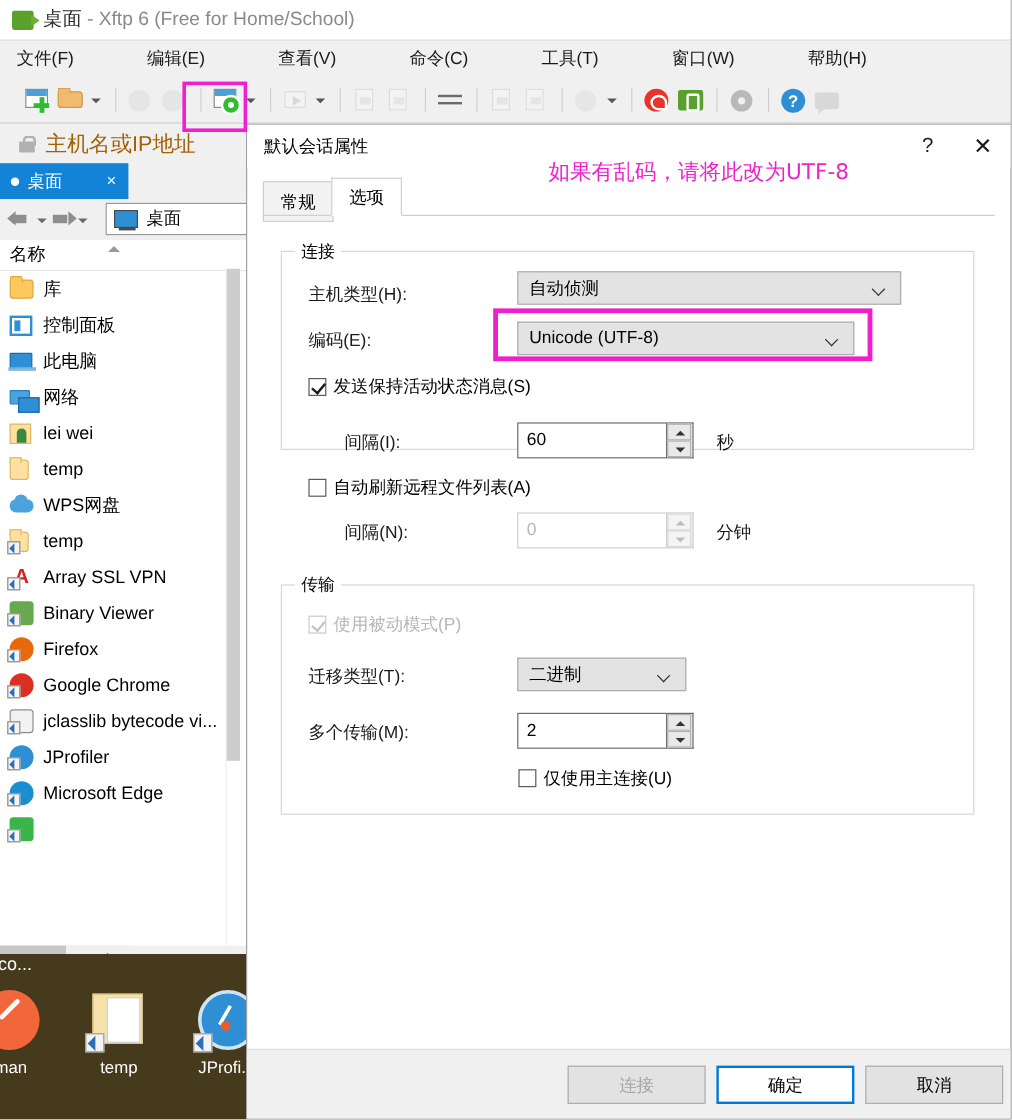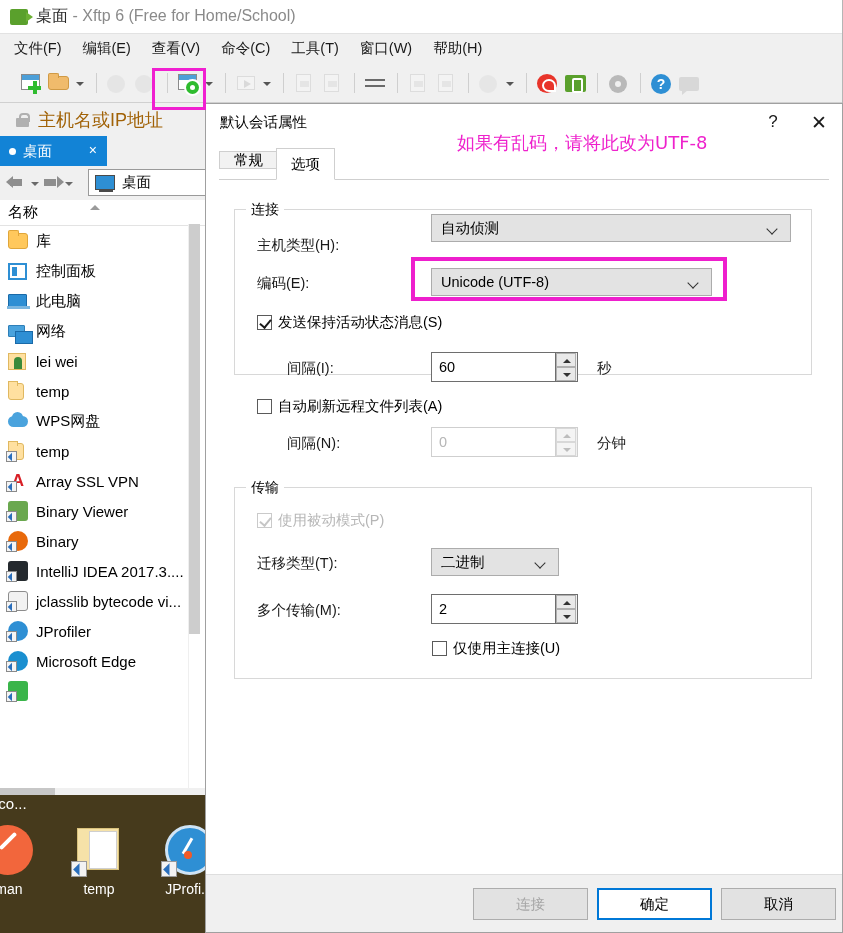--- a/index.html
+++ b/index.html
@@ -57,20 +57,21 @@
     width: 0; height: 0; border-left: 7px solid #6cb034;
     border-top: 5px solid transparent; border-bottom: 5px solid transparent;
   }
   .title-text { font-size: 16px; color: #8a8a8a; white-space: nowrap; }
   .title-text b { color: #2b2b2b; font-weight: normal; }
 
   .menubar {
     position: absolute; left: 0; top: 33px; width: 843px; height: 30px;
     background: #f0f0f0; display: flex; align-items: center; padding-left: 14px;
     border-top: 1px solid #e2e2e2;
+    gap: 40px;
   }
   .menu-item { font-size: 14.5px; color: #1a1a1a; margin-right: 21px; white-space: nowrap; }
 
   .toolbar {
     position: absolute; left: 0; top: 63px; width: 843px; height: 40px;
     background: #f0f0f0; display: flex; align-items: center; padding-left: 18px;
     border-bottom: 1px solid #d0d0d0;
   }
   .tb { position: relative; width: 26px; height: 24px; margin-right: 2px; flex: none; }
   .tb-sep { width: 1px; height: 20px; background: #cfcfcf; margin: 0 7px; flex: none; }
@@ -334,21 +335,21 @@
   }
 
   .tabs-row {
     position: absolute; left: 13px; top: 44px; width: 610px; height: 32px;
   }
   .dtab {
     position: absolute; top: 0; height: 32px; padding: 0 14px;
     display: flex; align-items: center; justify-content: center; font-size: 14.5px;
     border: 1px solid #cfcfcf;
   }
-  .dtab.inactive { background: #f2f2f2; left: 0; top: 3px; height: 18px; }
+  .dtab.inactive { background: #f2f2f2; left: 0; top: 3px; height: 34px; }
   .dtab.active { background: #fff; left: 57px; border-bottom-color: #fff; z-index: 2; }
   .tab-underline {
     position: absolute; left: 13px; top: 75px; width: 610px; height: 1px; background: #cfcfcf;
   }
 
   .group {
     position: absolute; border: 1px solid #d8d8d8; background: #fff;
   }
   .group-legend {
     position: absolute; top: -9px; left: 11px; background: #fff;
@@ -657,28 +658,28 @@
               <span class="fi-app" style="position:absolute;background:#6aa84f;"></span>
               <span class="fi-sc"></span>
             </span>
             <span>Binary Viewer</span>
           </div>
         <div class="file-row">
             <span class="fi">
               <span class="fi-app" style="position:absolute;background:#e8690b;border-radius:50%;"></span>
               <span class="fi-sc"></span>
             </span>
-            <span>Binary</span>
-          </div>
-        <div class="file-row">
-            <span class="fi">
-              <span class="fi-app" style="position:absolute;background:#24292e;"></span>
+            <span>Firefox</span>
+          </div>
+        <div class="file-row">
+            <span class="fi">
+              <span class="fi-app" style="position:absolute;background:#d93025;border-radius:50%;"></span>
               <span class="fi-sc"></span>
             </span>
-            <span>IntelliJ IDEA 2017.3....</span>
+            <span>Google Chrome</span>
           </div>
         <div class="file-row">
             <span class="fi">
               <span class="fi-app" style="position:absolute;background:#f2f2f2;border:1px solid #8d8d8d;"></span>
               <span class="fi-sc"></span>
             </span>
             <span>jclasslib bytecode vi...</span>
           </div>
         <div class="file-row">
             <span class="fi">
@@ -728,21 +729,21 @@
     <div class="tabs-row">
       <div class="dtab inactive">常规</div>
       <div class="dtab active">选项</div>
     </div>
     <div class="tab-underline"></div>
 
     <div class="group" style="left:28px; top:105px; width:578px; height:166px;">
       <div class="group-legend">连接</div>
 
       <div class="lbl" style="left:22px; top:26px;">主机类型(H):</div>
-      <div class="combo" style="left:196px; top:4px; width:360px;">
+      <div class="combo" style="left:196px; top:16px; width:320px;">
         <span>自动侦测</span>
         <span class="combo-caret"></span>
       </div>
 
       <div class="lbl" style="left:22px; top:64px;">编码(E):</div>
       <div class="combo" style="left:196px; top:58px; width:281px;">
         <span>Unicode (UTF-8)</span>
         <span class="combo-caret"></span>
       </div>
 
@@ -779,21 +780,21 @@
 
     <div class="group" style="left:28px; top:383px; width:578px; height:192px;">
       <div class="group-legend">传输</div>
 
       <div class="chk checked disabled" style="left:22px; top:23px;">
         <span class="chk-box"></span>
         <span>使用被动模式(P)</span>
       </div>
 
       <div class="lbl" style="left:22px; top:66px;">迁移类型(T):</div>
-      <div class="combo" style="left:196px; top:60px; width:128px;font-family:Liberation Mono, monospace;">
+      <div class="combo" style="left:196px; top:60px; width:141px;font-family:Liberation Mono, monospace;">
         <span>二进制</span>
         <span class="combo-caret"></span>
       </div>
 
       <div class="lbl" style="left:22px; top:113px;">多个传输(M):</div>
       <div class="textbox" style="left:196px; top:106px; width:125px;">
         <span>2</span>
       </div>
       <div class="spin" style="left:321px; top:106px;">
         <span class="spin-up"></span>

